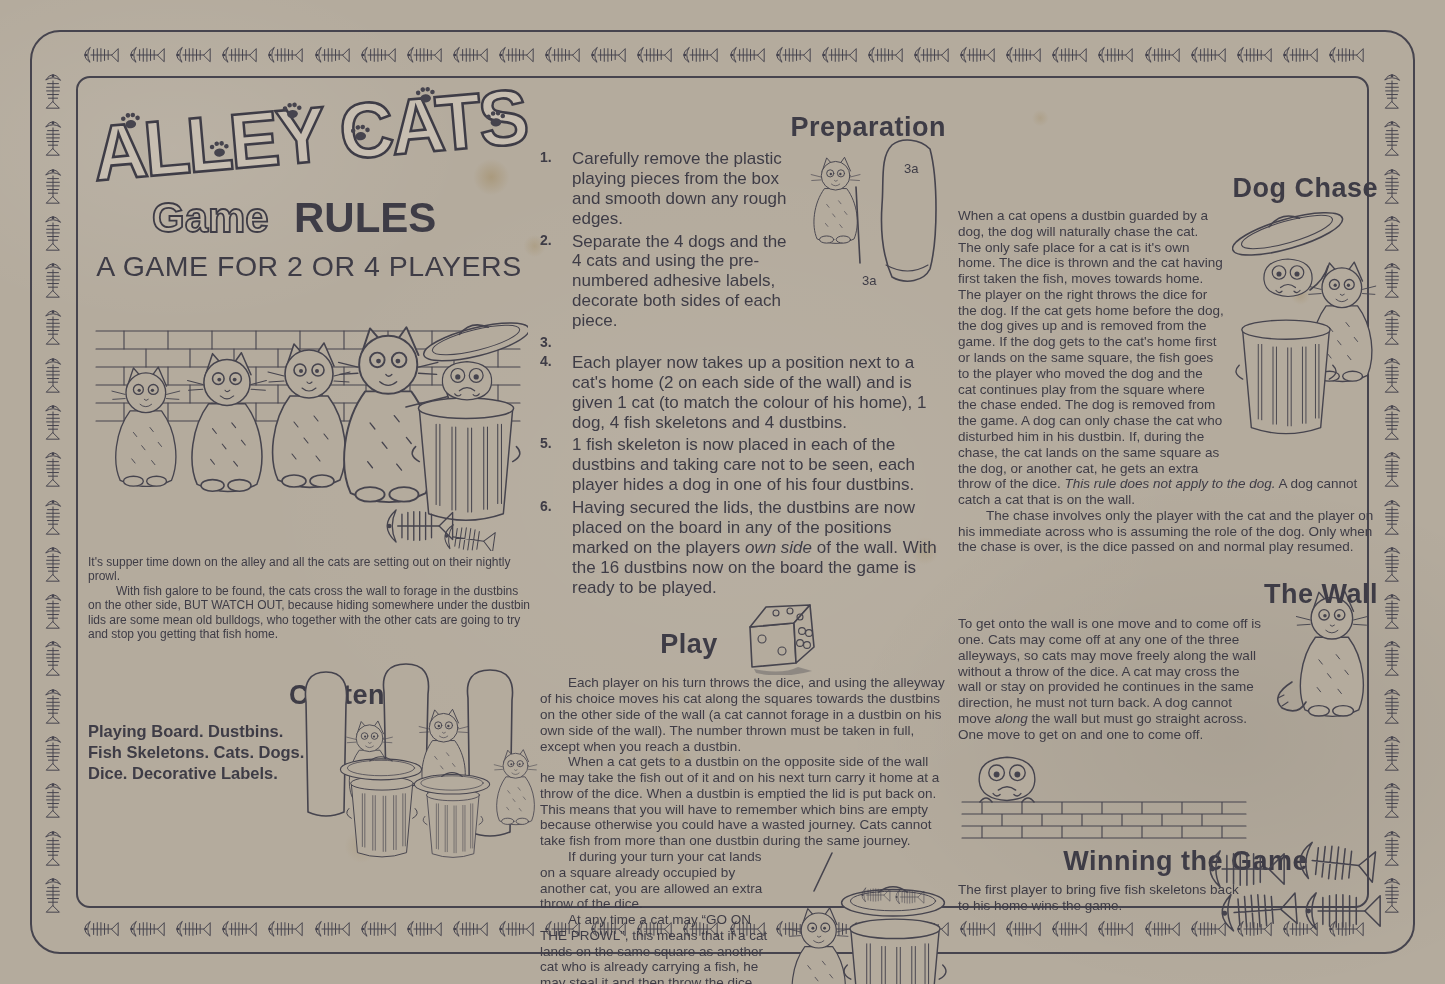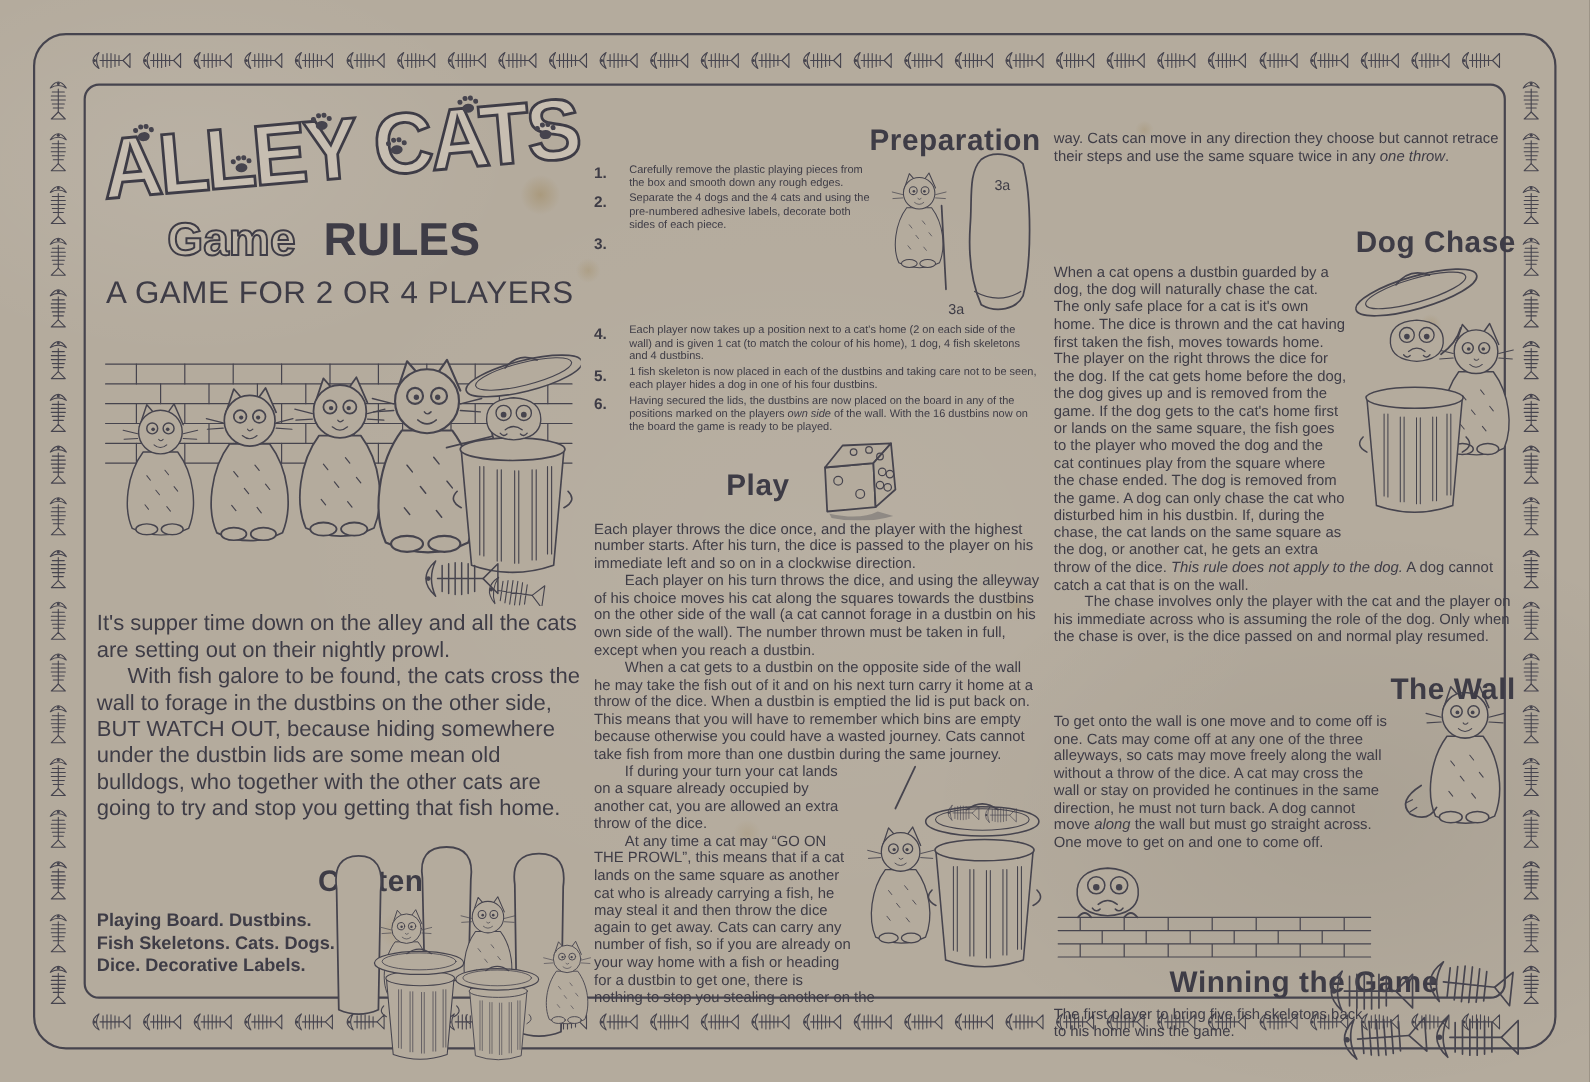--- a/index.html
+++ b/index.html
@@ -32,37 +32,37 @@
   
   .ln{stroke:#46444e;fill:none;stroke-width:1.6;stroke-linecap:round;stroke-linejoin:round;}
   .lnthin{stroke:#46444e;fill:none;stroke-width:1.1;stroke-linecap:round;stroke-linejoin:round;}
   .fillp{fill:#b4ab9d;} .fillink{fill:#46444e;stroke:none;}
   
   .col{position:absolute;}
   .col1{left:88px;top:70px;width:442px;}
   .col2{left:540px;top:112px;width:406px;}
   .col3{left:958px;top:118px;width:420px;}
   .t{font-size:13.5px;line-height:1.17;margin:0;text-align:left;}
-  .col1 .t{font-size:20px;line-height:1.2;}
+  .col1 .t{font-size:12px;line-height:1.2;}
   .ind{text-indent:28px;}
   .h1{font-weight:bold;font-size:27px;letter-spacing:.5px;text-align:right;margin:0;}
   
   .title-svg{display:block;width:442px;height:122px;}
   .woodtext{font-family:"Liberation Sans",sans-serif;font-weight:bold;font-size:78px;
     fill:#c7beb1;stroke:#3e3c46;stroke-width:2.6;letter-spacing:-3px;}
   .gamerules{display:block;margin:2px auto 0;width:330px;height:48px;}
   .bubbletext{font-family:"Liberation Sans",sans-serif;font-weight:bold;font-size:42px;
     fill:#bdb4a6;stroke:#3e3c46;stroke-width:1.8;}
   .solidtext{font-family:"Liberation Sans",sans-serif;font-weight:bold;font-size:42px;fill:#3e3c46;}
   .tagline{font-size:28.5px;letter-spacing:.5px;text-align:center;margin:8px 0 0;white-space:nowrap;}
   
   .steps{margin:6px 0 0;padding:0;list-style:none;}
   .steps li{display:flex;margin:0 0 3px;}
   .steps .num{flex:0 0 32px;font-weight:bold;font-size:14px;}
-  .steps .stx{flex:1;font-size:10px;line-height:1.17;}
+  .steps .stx{flex:1;font-size:17px;line-height:1.17;}
   
   .prep-art{float:right;width:142px;height:158px;margin:-8px 0 2px 8px;}
   .playbin-art{float:right;width:170px;height:196px;margin:2px -4px 0 6px;}
   .chase-art{float:right;width:152px;height:302px;margin:-34px -6px 4px 8px;}
   .wallcat-art{float:right;width:116px;height:148px;margin:-24px -10px 0 6px;}
   .play-head{display:flex;justify-content:center;align-items:center;gap:16px;margin-top:16px;}
   .dice-art{width:92px;height:76px;margin-top:-14px;}
   .scene1{display:block;width:440px;height:260px;margin-top:8px;}
   .contents{position:relative;margin-top:39px;}
   .contents-art{position:absolute;right:-14px;top:-18px;width:252px;height:198px;}
@@ -540,39 +540,37 @@
         <circle class="lnthin" cx="68" cy="32" r="3.4"></circle>
           <circle class="lnthin" cx="73" cy="46" r="3.4"></circle>
         <circle class="lnthin" cx="66" cy="44" r="3.4"></circle>
           <circle class="lnthin" cx="75" cy="34" r="3.4"></circle>
         <circle class="lnthin" cx="42" cy="14" r="3"></circle>
           <circle class="lnthin" cx="56" cy="12" r="3"></circle>
         <path class="fillink" d="M20,70 Q48,76 64,68 L78,72 Q50,80 22,74 Z" opacity=".35"></path>
       </svg>
     </div>
 
-    <p class="t">Each player throws the dice once, and the player with the highest number starts. After his turn, the dice is passed to the player on his immediate left and so on in a clockwise direction.</p>
     <p class="t ind">Each player on his turn throws the dice, and using the alleyway of his choice moves his cat along the squares towards the dustbins on the other side of the wall (a cat cannot forage in a dustbin on his own side of the wall). The number thrown must be taken in full, except when you reach a dustbin.</p>
     <p class="t ind">When a cat gets to a dustbin on the opposite side of the wall he may take the fish out of it and on his next turn carry it home at a throw of the dice. When a dustbin is emptied the lid is put back on. This means that you will have to remember which bins are empty because otherwise you could have a wasted journey. Cats cannot take fish from more than one dustbin during the same journey.</p>
 
     <svg class="playbin-art" viewBox="0 0 170 196">
       <use href="#cat-front" x="0" y="28" width="76" height="160"></use>
       <path class="ln" d="M34,40 L52,2"></path>
       <use href="#bin-body" x="62" y="52" width="106" height="140"></use>
       <use href="#bin-lid" x="58" y="32" width="110" height="36"></use>
       <use href="#fish-big" x="78" y="36" width="34" height="16"></use>
       <use href="#fish-big" x="112" y="38" width="34" height="16"></use>
     </svg>
 
     <p class="t ind">If during your turn your cat lands on a square already occupied by another cat, you are allowed an extra throw of the dice.</p>
     <p class="t ind">At any time a cat may “GO ON THE PROWL”, this means that if a cat lands on the same square as another cat who is already carrying a fish, he may steal it and then throw the dice again to get away. Cats can carry any number of fish, so if you are already on your way home with a fish or heading for a dustbin to get one, there is nothing to stop you stealing another on the</p>
   </div>
 
   <div class="col col3">
-    <p class="t"><span>way. Cats can move in any direction they choose but cannot retrace their steps and use the same square twice in any </span><i>one throw</i><span>.</span></p>
 
     <div class="h1" style="margin-top:55px;">Dog Chase</div>
 
     <svg class="chase-art" viewBox="0 0 152 302">
       <use href="#cat-front" x="66" y="10" width="86" height="280"></use>
       <use href="#bin-body" x="2" y="118" width="104" height="170"></use>
       <use href="#dog-face" x="26" y="84" width="60" height="46"></use>
       <use href="#bin-lid" x="-6" y="42" width="122" height="40" transform="rotate(-16 55 62)"></use>
       <path class="ln" d="M78,120 Q92,110 96,96"></path>
     </svg>

